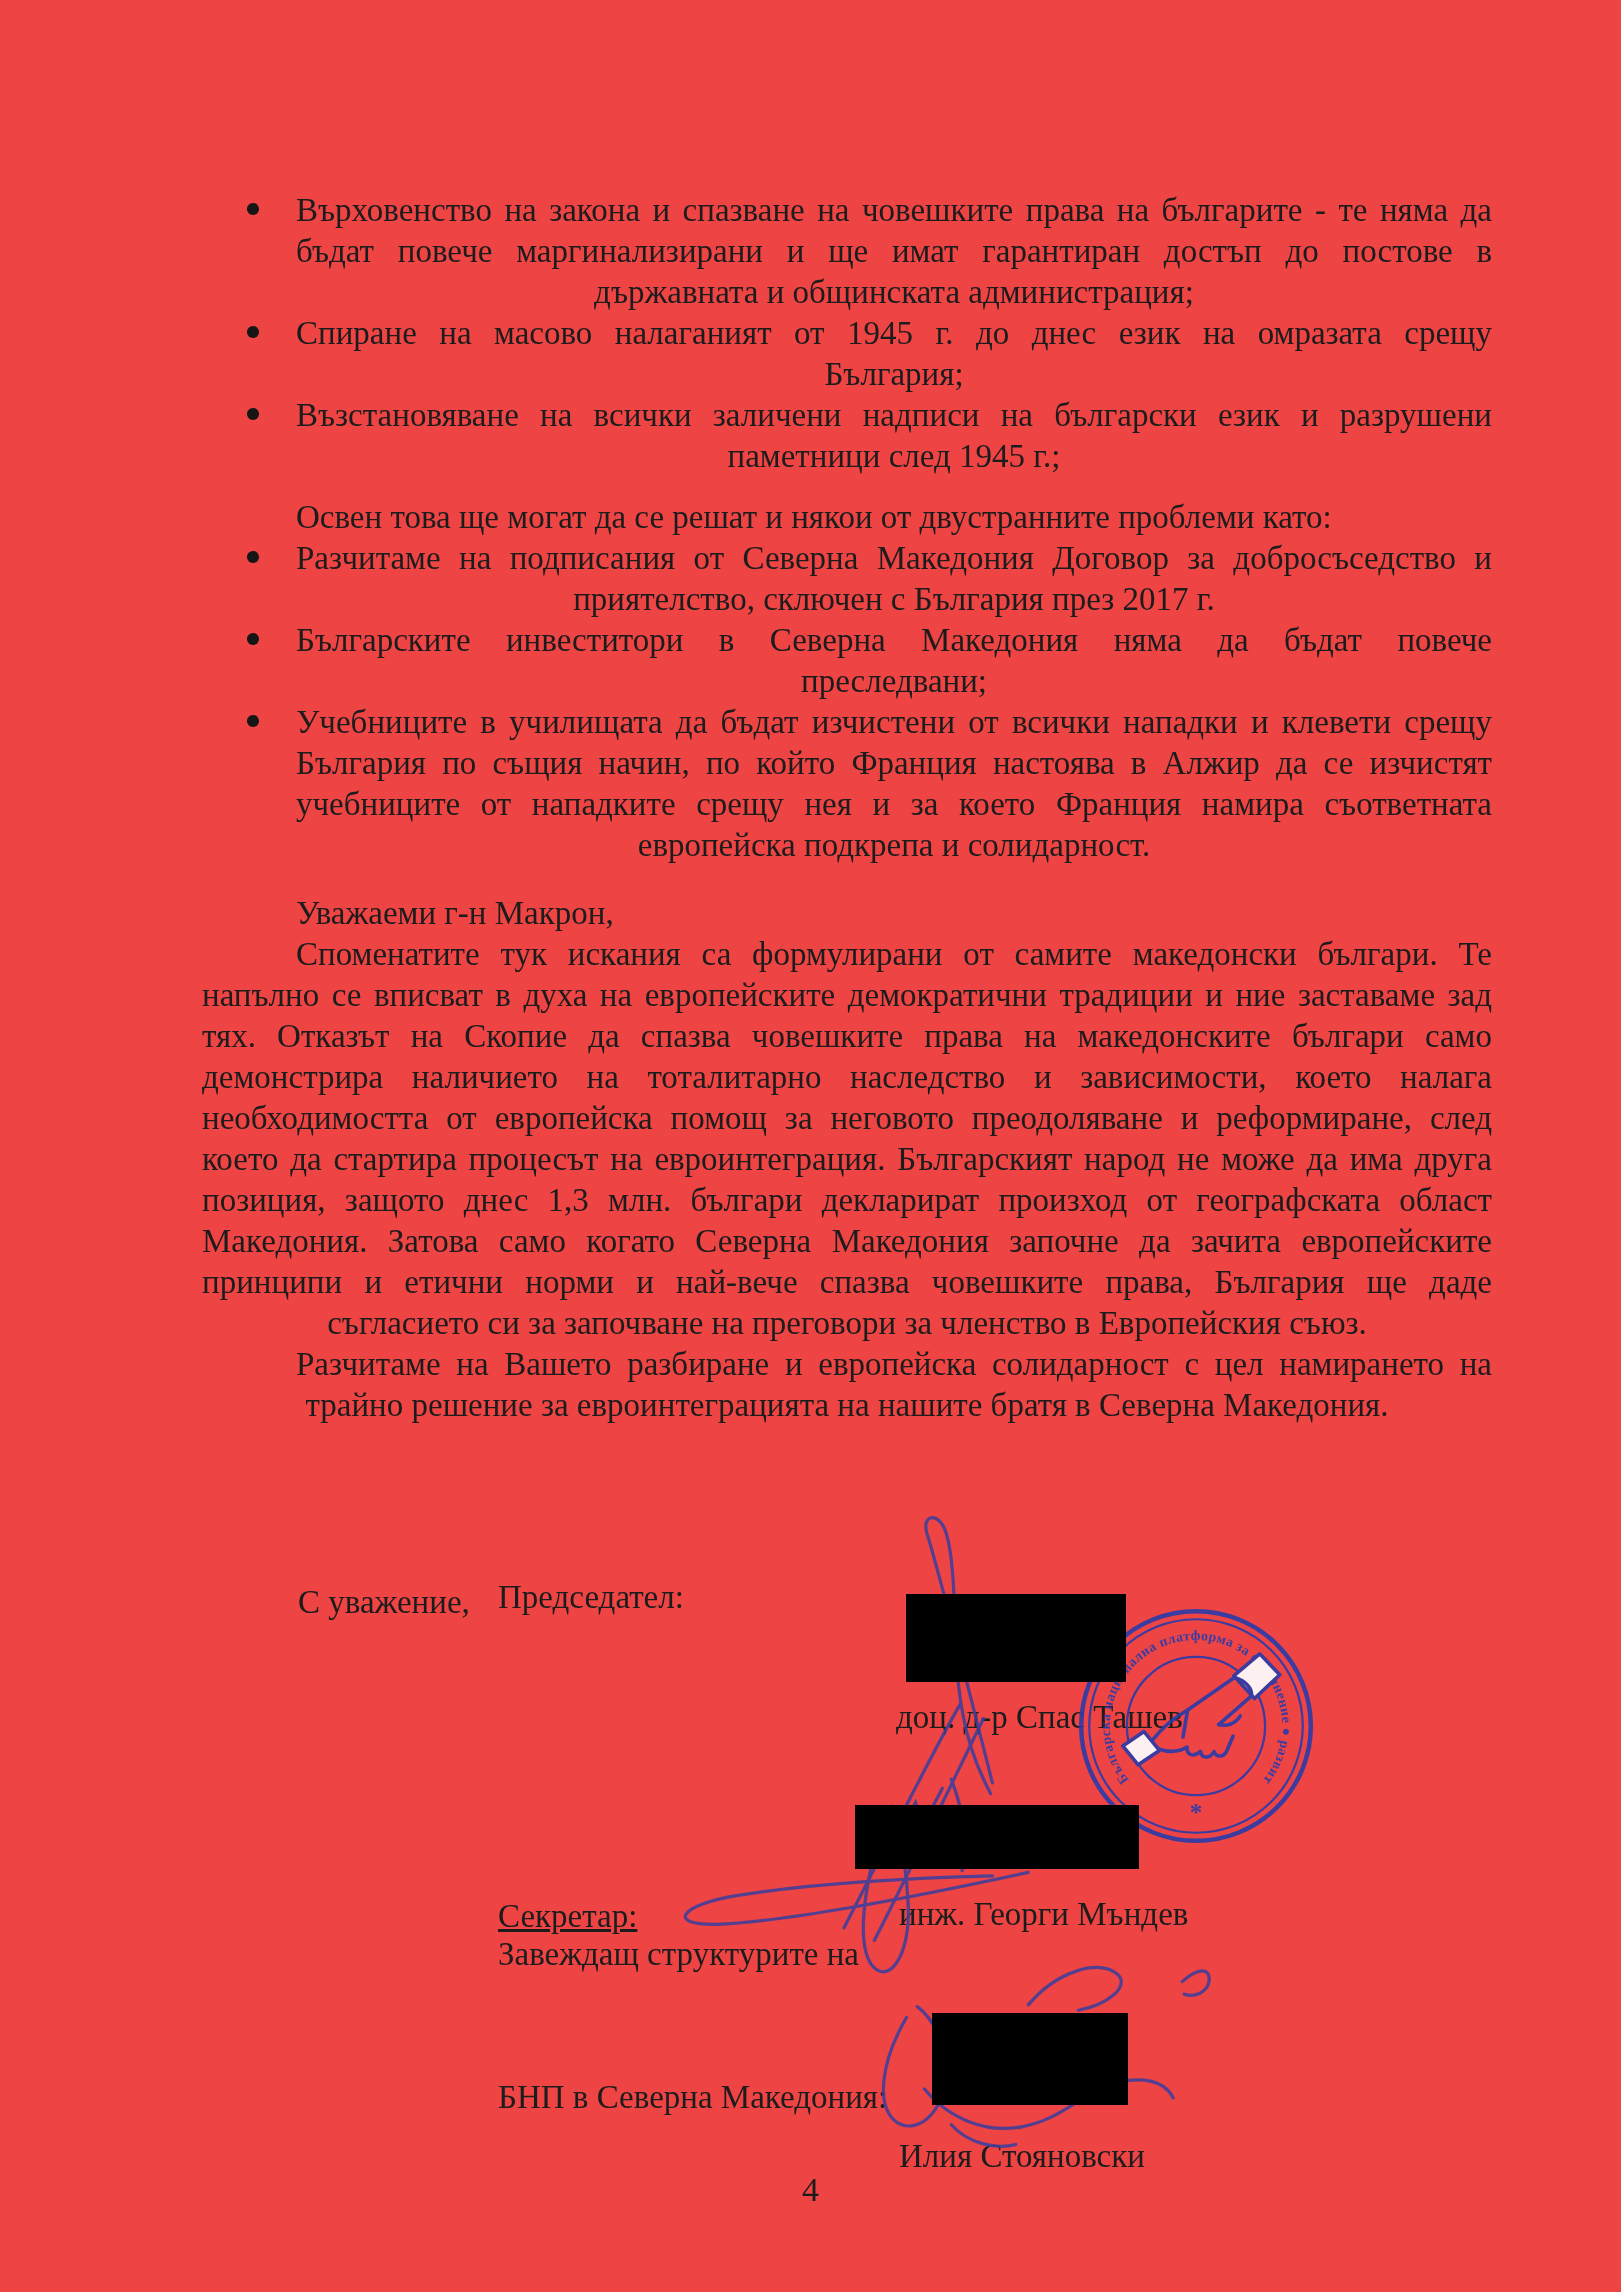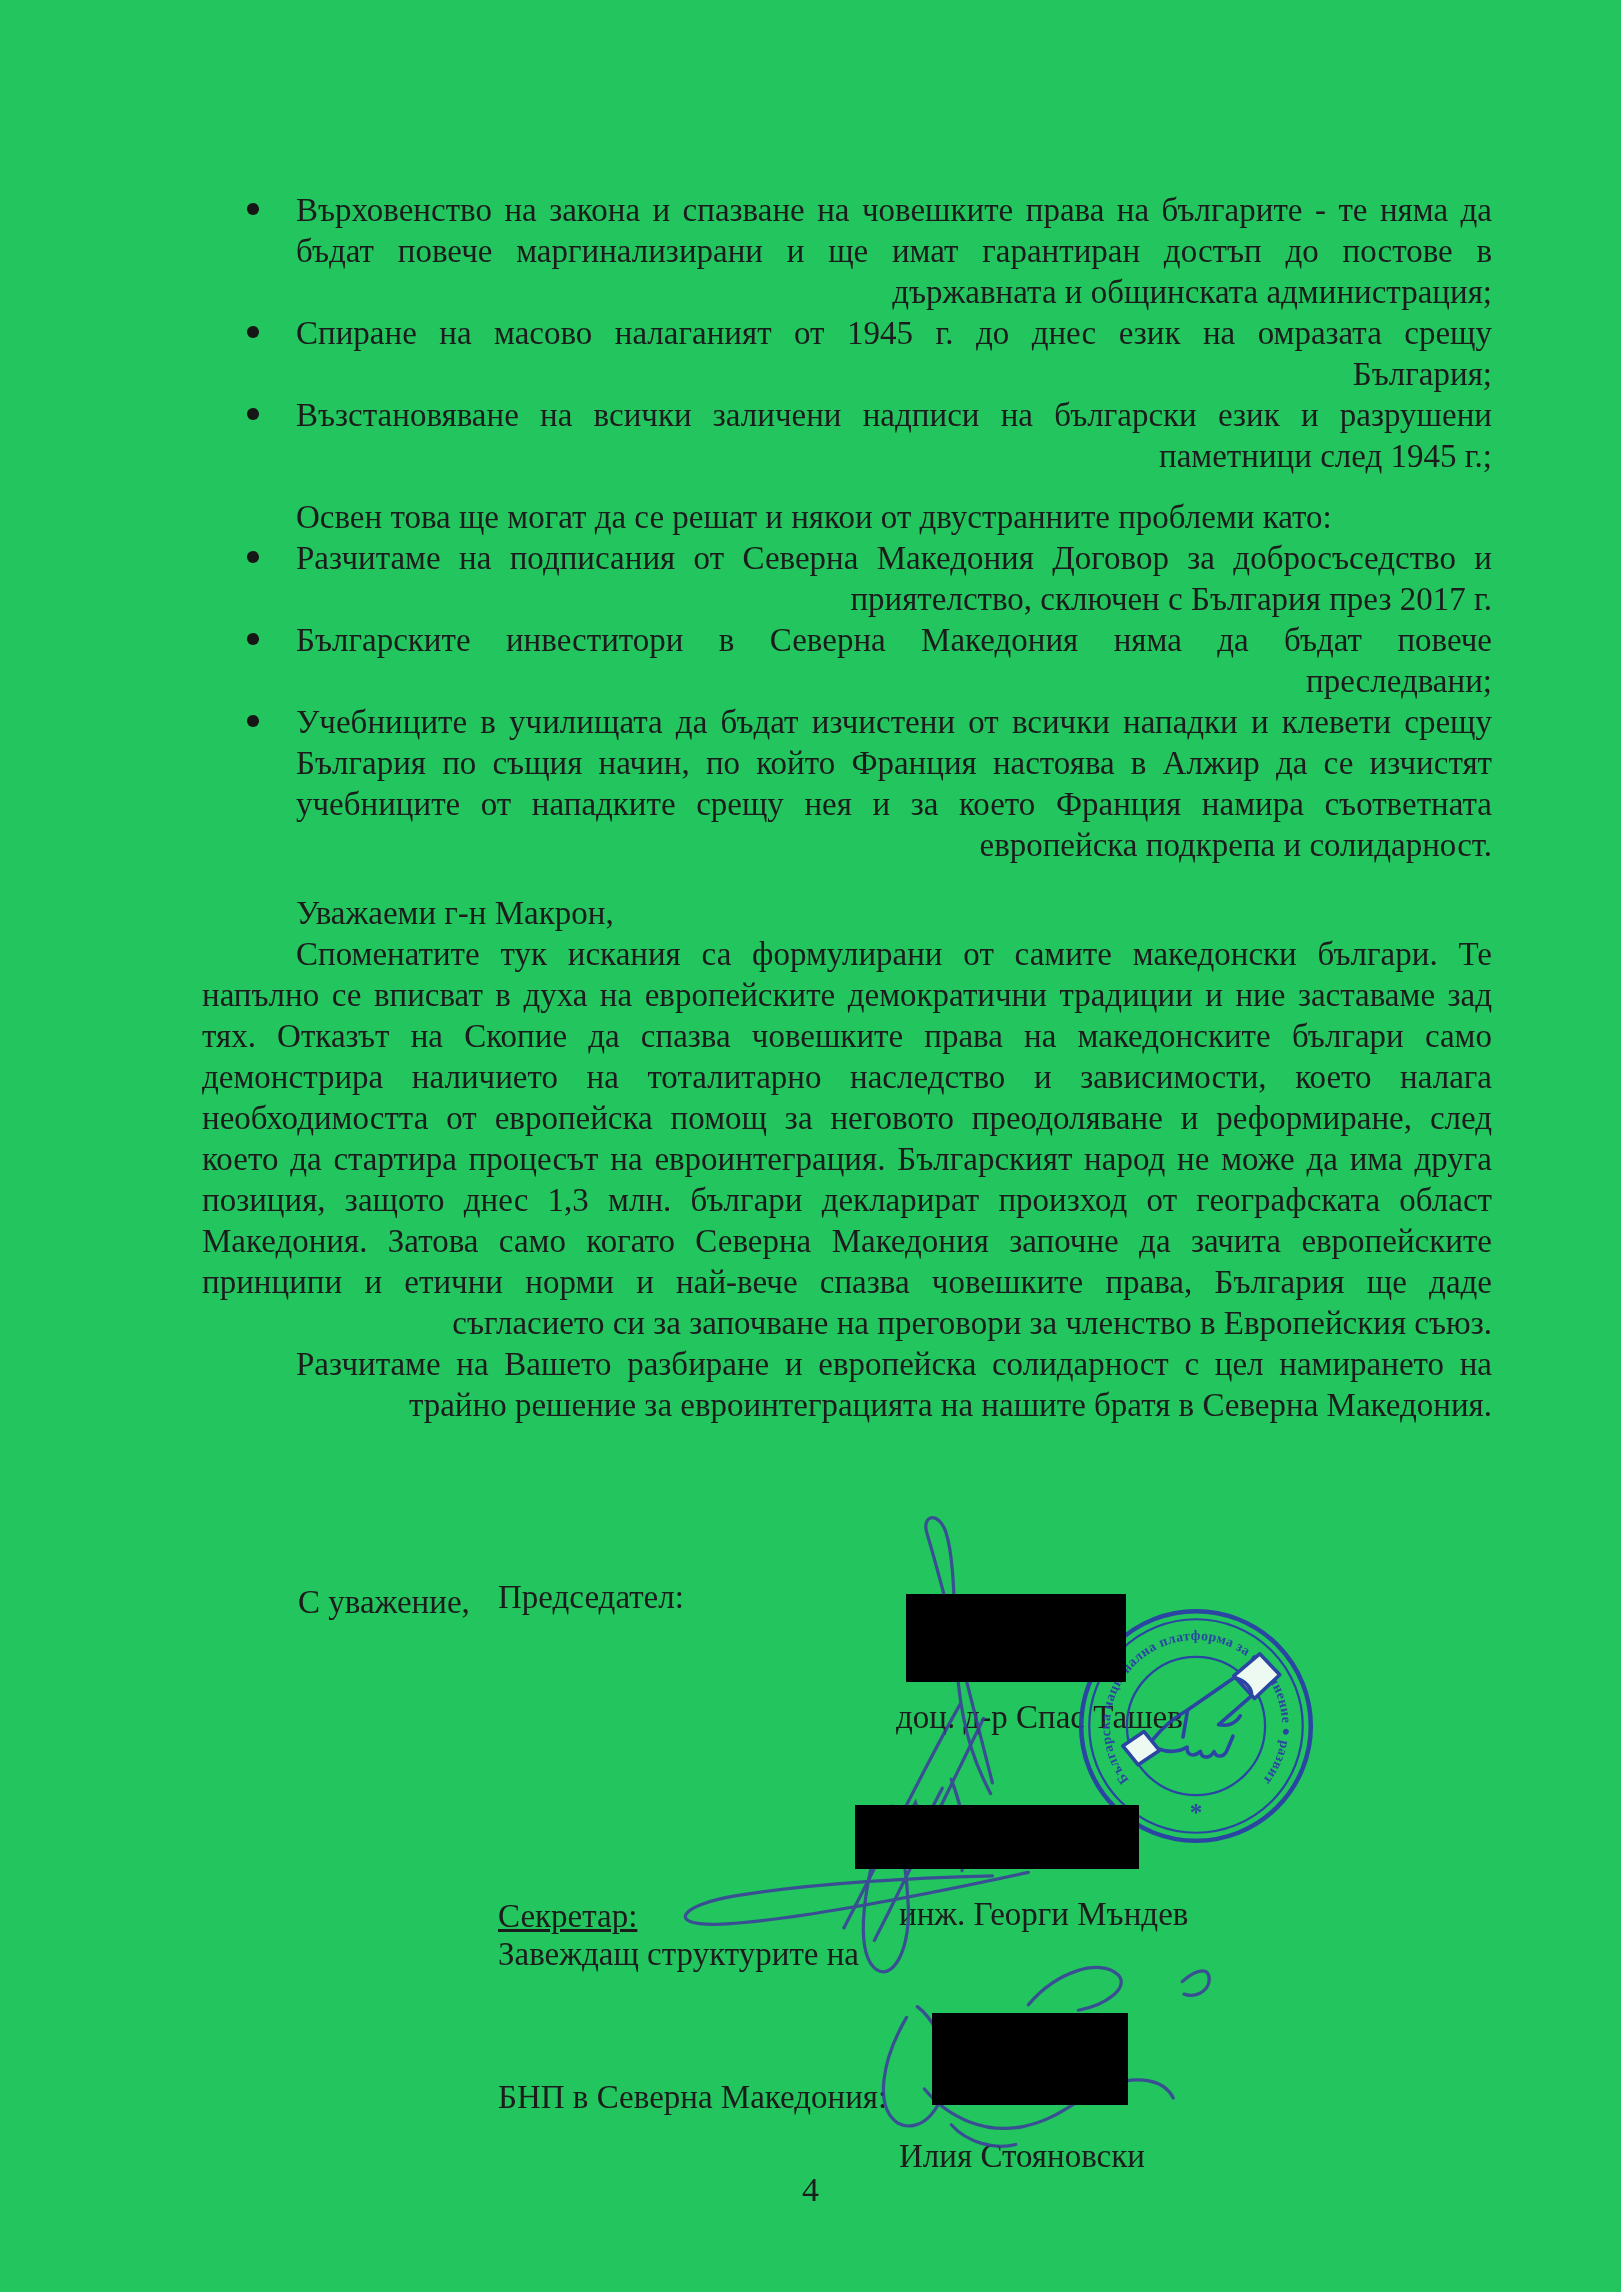--- a/index.html
+++ b/index.html
@@ -1,26 +1,26 @@
 <!DOCTYPE html>
 <html style="font-size:14.3px"><head>
 <meta charset="utf-8">
 <style>
   html,body{margin:0;padding:0;background:#e8e8e8;}
   .page{
-    position:relative; width:1621px; height:2293px; background:#22c55e;
+    position:relative; width:1621px; height:2293px; background:#ef4444;
     font-family:"Liberation Serif", serif; color:#1c1c1c; overflow:hidden;
   }
   
   .flow{
     position:absolute; left:202px; top:190px; width:1290px;
     font-size:33px; line-height:41px; z-index:1;
   }
   .jl{text-align:justify; text-align-last:justify;}
-  .jl.last{text-align:right; text-align-last:auto;}
+  .jl.last{text-align:center; text-align-last:auto;}
   .ind{text-indent:94px;}
   .bullet{position:relative; padding-left:94px;}
   .dot{
     position:absolute; left:45px; top:13.4px; width:11.6px; height:11.6px;
     border-radius:50%; background:#161616;
   }
   .gap-sm{height:19.7px;}
   .gap-md{height:27px;}
   
   .abs{position:absolute; white-space:nowrap; font-size:33px; line-height:39px; z-index:1;}

